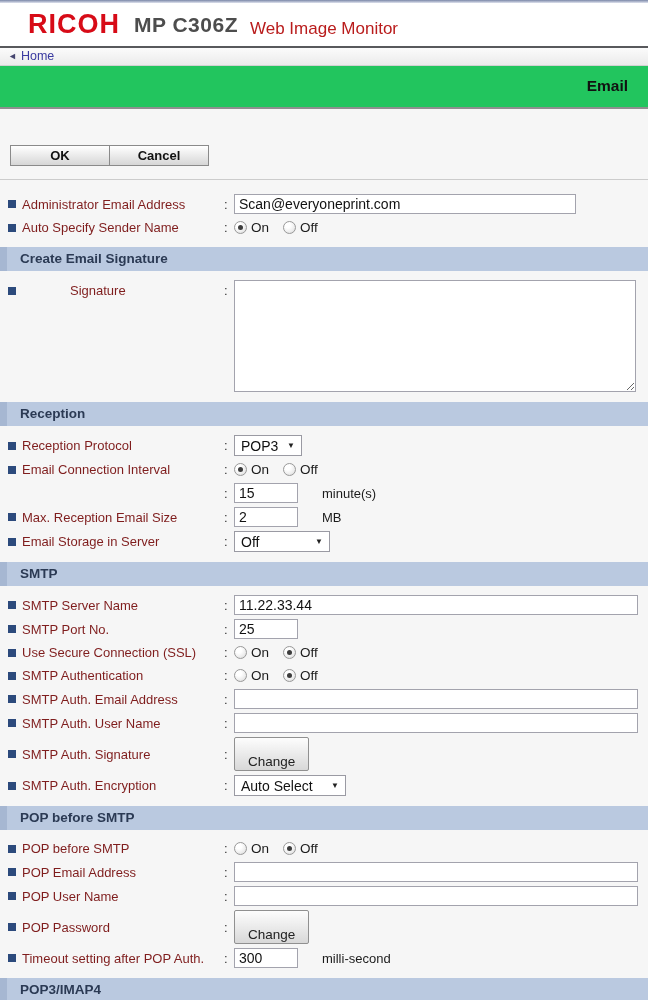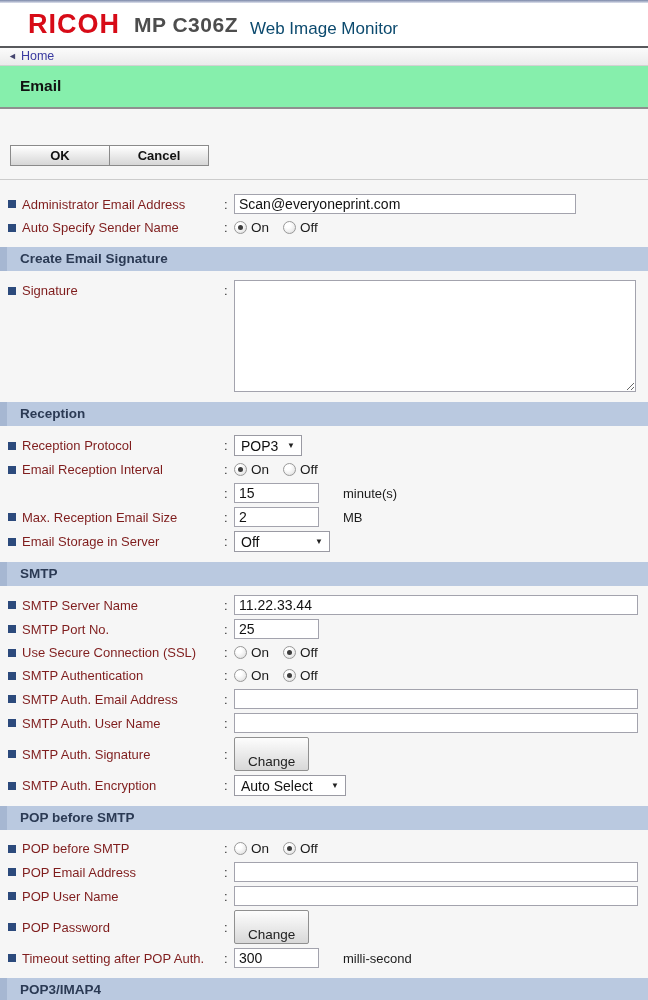--- a/index.html
+++ b/index.html
@@ -26,77 +26,78 @@
     letter-spacing: 1px;
   }
   .model {
     color: #4d4d4d;
     font-weight: bold;
     font-size: 21px;
     margin-left: 14px;
     letter-spacing: 0.5px;
   }
   .apptitle {
-    color: #0c4a6e;
+    color: #b91c1c;
     font-size: 17px;
     margin-left: 12px;
     margin-top: 9px;
   }
   
   .breadcrumb {
     border-top: 2px solid #58595c;
     border-bottom: 1px solid #d2d2d2;
     background: linear-gradient(to bottom, #fbfbfb, #ebebeb);
     padding: 1px 6px 2px 8px;
     font-size: 12.5px;
     display: flex;
     align-items: center;
   }
   .back-arrow { color: #46466f; font-size: 9px; margin-right: 4px; }
   .home-link { color: #3a3aa0; text-decoration: none; cursor: pointer; }
   
   .title-band {
-    background: #86efac;
+    background: #22c55e;
     border-bottom: 2px solid #8f8f8f;
     padding: 11px 20px 12px 20px;
+    text-align: right;
   }
   .page-title { font-size: 15.5px; font-weight: bold; color: #111; }
   
   .toolbar { margin: 36px 0 0 10px; display: flex; }
   .btn-main {
     width: 100px;
     height: 21px;
     font-family: "Liberation Sans", sans-serif;
     font-size: 13px;
     font-weight: bold;
     color: #111;
     background: linear-gradient(to bottom, #ffffff, #d6d6d6);
     border: 1px solid #8a8a8a;
     cursor: pointer;
   }
   .btn-main + .btn-main { margin-left: -1px; }
   .divider { border-bottom: 1px solid #cccccc; margin: 13px 0 12px 0; }
   
   .row { display: flex; align-items: center; padding: 2px 4px 2px 8px; min-height: 23px; }
   .row.top { align-items: flex-start; }
-  .row.top .label-cell, .row.top .colon { padding-top: 3px; }
+  .row.top .label-cell, .row.top .colon { padding-top: 3px; gap: 48px; }
   .label-cell { width: 216px; flex: none; display: flex; align-items: center; }
   .bullet { width: 8px; height: 8px; background: #2c4a7c; margin-right: 6px; flex: none; }
   .lbl { font-size: 13px; color: #7f1d1d; white-space: nowrap; }
   .colon { flex: none; width: 10px; color: #333; }
   input.text {
     border: 1px solid #a3a3ad;
     height: 20px;
     padding: 1px 4px;
     font-family: "Liberation Sans", sans-serif;
     font-size: 14px;
     color: #111;
     background: #fff;
   }
-  .w-sm { width: 85px; }
+  .w-sm { width: 64px; }
   .w-md { width: 342px; }
   .w-lg { width: 404px; }
   textarea.sig {
     width: 402px;
     height: 112px;
     border: 1px solid #a3a3ad;
     background: #fff;
     resize: both;
     font-family: "Liberation Sans", sans-serif;
     font-size: 14px;
@@ -234,21 +235,21 @@
     <span class="colon">:</span>
     <span class="sel sel-sm">
       <span>POP3</span>
       <span class="caret">▼</span>
     </span>
   </div>
 
   <div class="row">
     <span class="label-cell">
       <span class="bullet"></span>
-      <span class="lbl">Email Reception Interval</span>
+      <span class="lbl">Email Connection Interval</span>
     </span>
     <span class="colon">:</span>
     <span class="radio-group">
       <span class="radio checked"></span>
       <span class="radio-lbl">On</span>
       <span class="radio"></span>
       <span class="radio-lbl">Off</span>
     </span>
   </div>
 

